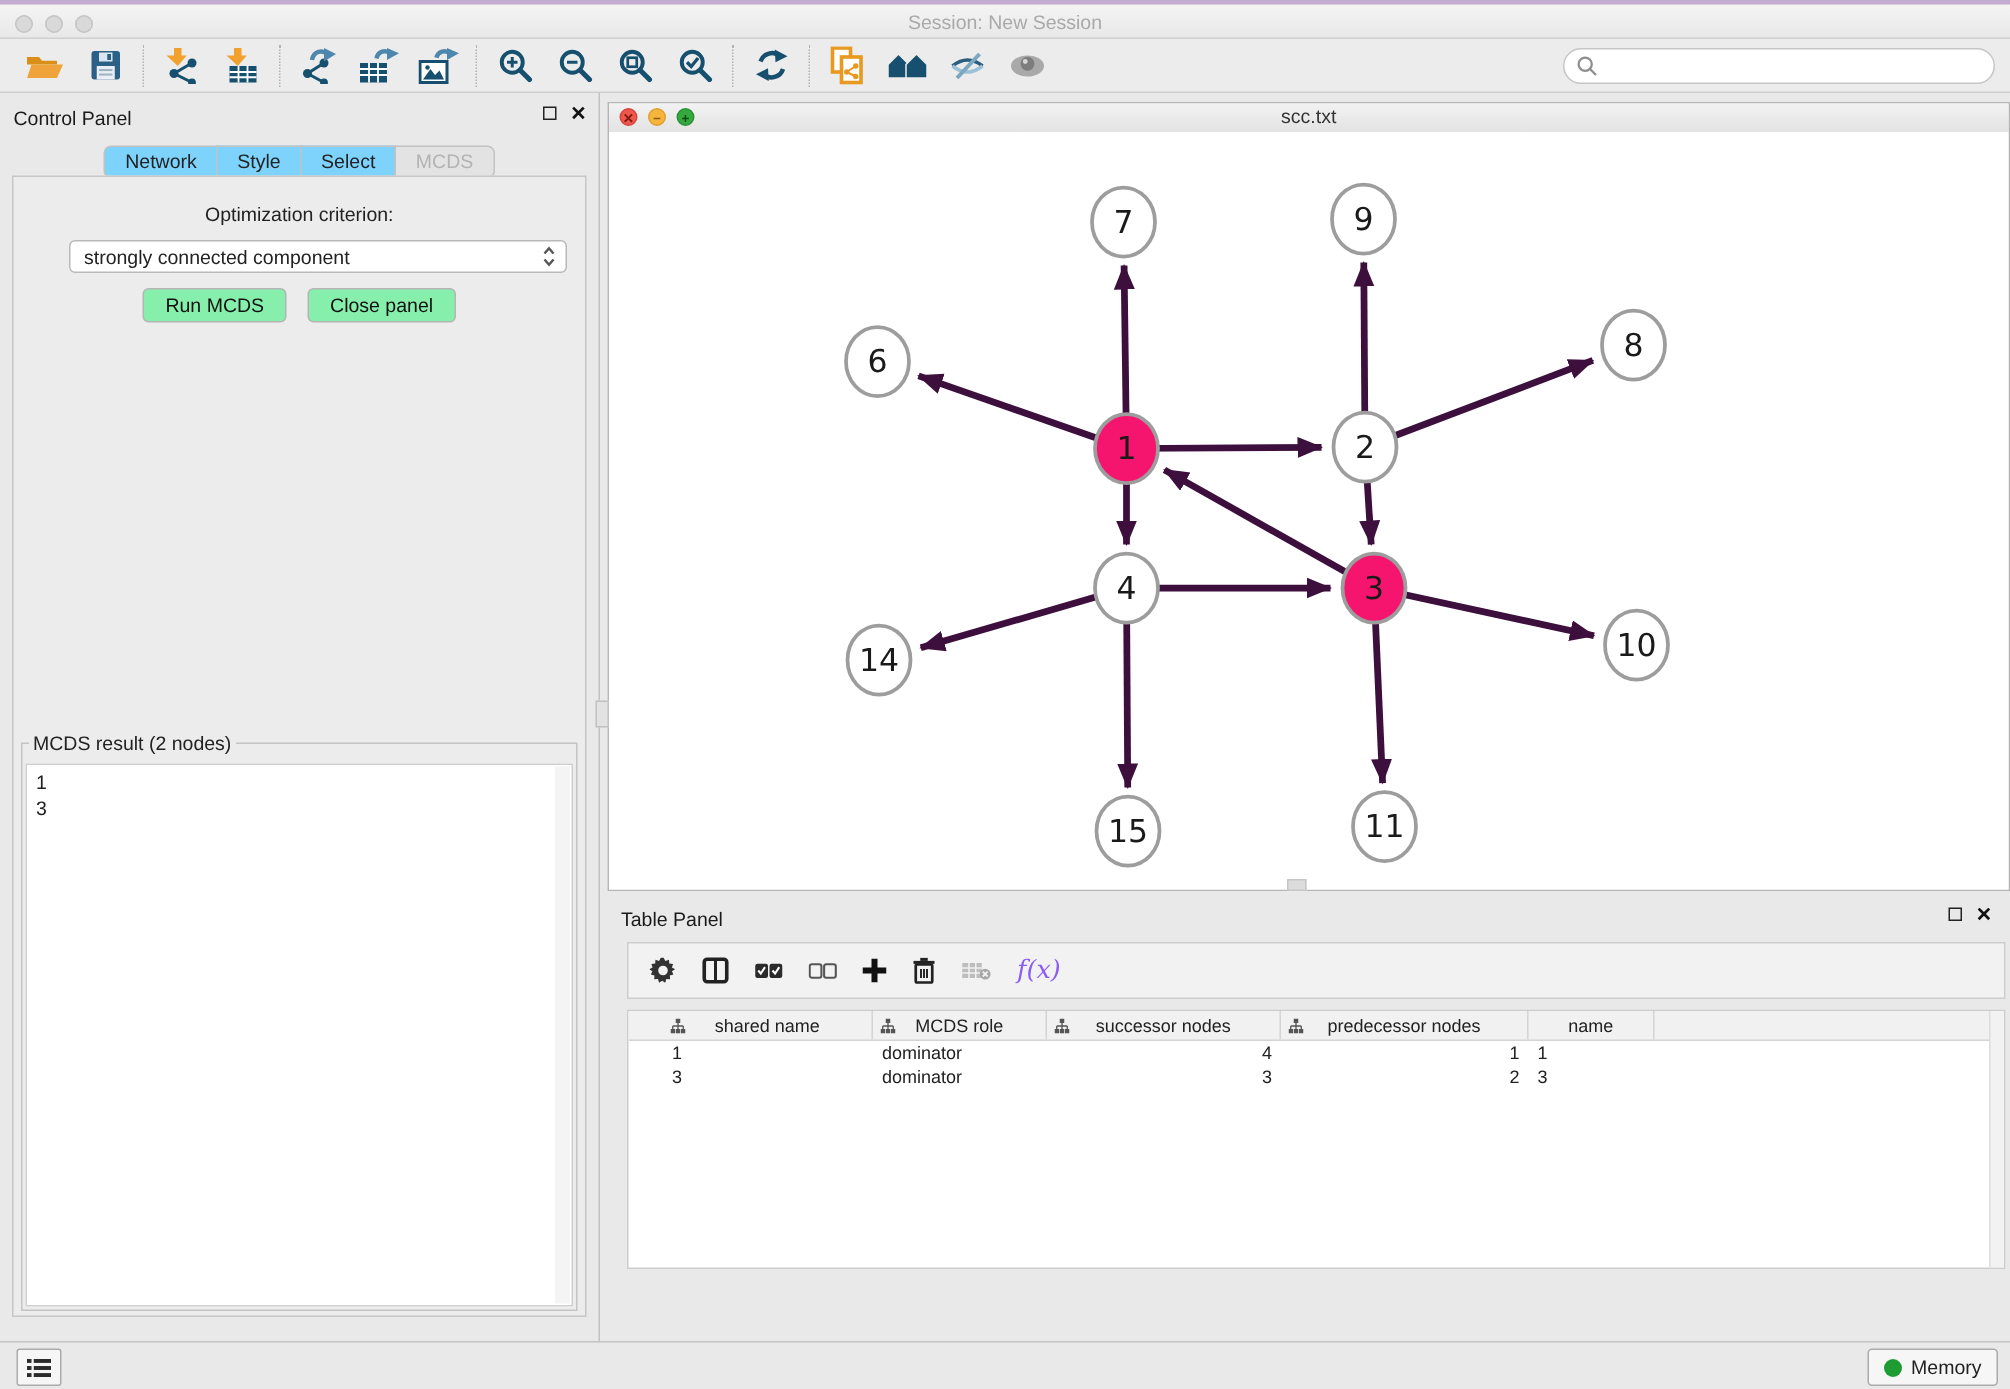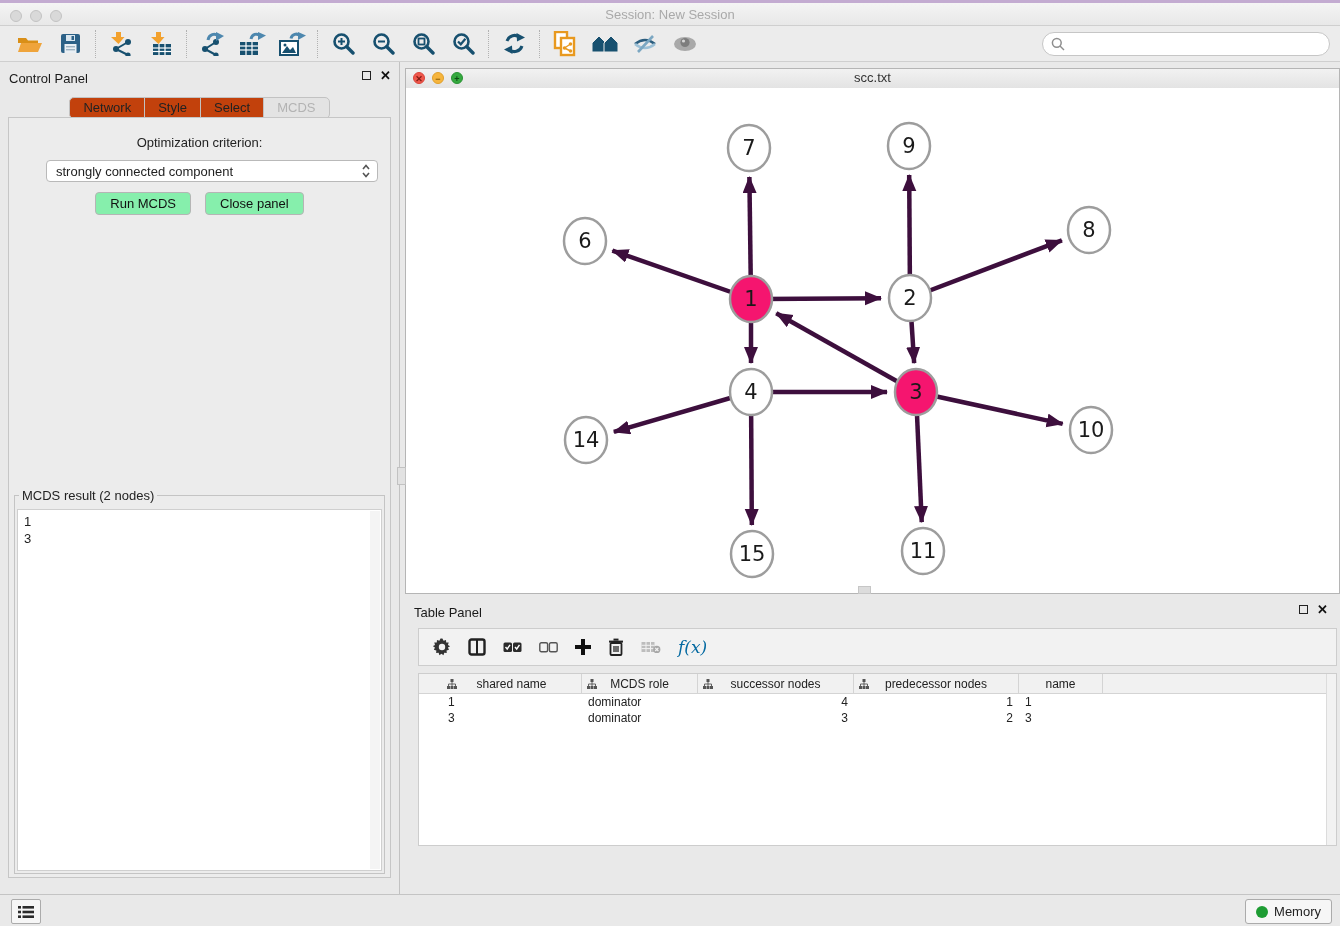--- a/index.html
+++ b/index.html
@@ -22,21 +22,21 @@
   .searchbox input{border:none;outline:none;flex:1;font-size:13px;background:transparent;font-family:inherit;}
   
   .cpanel{position:absolute;left:0;top:62px;width:400px;height:832px;background:#e9e9e9;
     border-right:1px solid #c2c2c2;box-sizing:border-box;}
   .cp-header{height:30px;position:relative;}
   .cp-title{position:absolute;left:9px;top:9px;font-size:13px;color:#1a1a1a;}
   .win-btns{position:absolute;right:8px;top:9px;display:flex;gap:9px;align-items:center;}
   .float-ic{width:9px;height:9px;border:1.5px solid #222;box-sizing:border-box;display:inline-block;}
   .close-ic{font-size:13px;font-weight:bold;color:#111;line-height:9px;}
   .cp-tabs{position:absolute;top:35px;left:0;right:0;display:flex;justify-content:center;}
-  .tab{font-size:13px;padding:2px 13px 3px;background:#c2410c;border:1px solid #c2c2c2;margin-left:-1px;cursor:pointer;white-space:nowrap;}
+  .tab{font-size:13px;padding:2px 13px 3px;background:#7dd3fc;border:1px solid #c2c2c2;margin-left:-1px;cursor:pointer;white-space:nowrap;}
   .tab:first-child{border-radius:5px 0 0 5px;margin-left:0;}
   .tab:last-child{border-radius:0 5px 5px 0;}
   .tab.sel{background:#e3e3e3;color:#b3b3b3;}
   .cp-box{position:absolute;left:8px;right:8px;top:55px;bottom:16px;border:1px solid #c6c6c6;background:#ececec;}
   .opt-label{position:absolute;top:17px;left:0;right:0;text-align:center;font-size:13px;}
   .dropdown{position:absolute;top:42px;left:37px;width:332px;height:22px;background:#fff;border:1px solid #b9b9b9;
     border-radius:4px;display:flex;align-items:center;padding:0 6px 0 9px;font-size:13px;box-sizing:border-box;cursor:pointer;}
   .dropdown .dd-text{flex:1;}
   .btn-row{position:absolute;top:74px;left:0;right:0;display:flex;justify-content:center;gap:14px;}
   .btn{background:#86efac;border:1px solid #b5b5b5;border-radius:4px;font-size:13px;font-family:inherit;
@@ -61,21 +61,21 @@
   
   .h-splitter{position:absolute;left:397px;top:467px;width:9px;height:18px;background:#e2e2e2;border:1px solid #c2c2c2;box-sizing:border-box;}
   .v-splitter{position:absolute;left:858px;top:586px;width:13px;height:8px;background:#dcdcdc;border:1px solid #c6c6c6;box-sizing:border-box;}
   
   .tpanel{position:absolute;left:405px;top:597px;width:935px;height:291px;background:#e9e9e9;}
   .tp-title{position:absolute;left:9px;top:8px;font-size:13px;color:#1a1a1a;}
   .tp-btns{position:absolute;right:12px;top:8px;display:flex;gap:9px;align-items:center;}
   .tp-toolbar{position:absolute;left:13px;right:3px;top:31px;height:38px;background:#f2f2f2;
     border:1px solid #cdcdcd;display:flex;align-items:center;gap:17px;padding:0 14px;box-sizing:border-box;}
   .tico{display:flex;align-items:center;justify-content:center;cursor:pointer;}
-  .fx{font-family:"DejaVu Serif",serif;font-style:italic;font-size:17px;color:#0369a1;}
+  .fx{font-family:"DejaVu Serif",serif;font-style:italic;font-size:17px;color:#8b5cf6;}
   .tp-table{position:absolute;left:13px;right:3px;top:76px;height:173px;background:#fff;
     border:1px solid #cdcdcd;box-sizing:border-box;overflow:hidden;}
   .thead{display:flex;height:20px;background:#f1f1f1;border-bottom:1px solid #d4d4d4;font-size:12px;box-sizing:border-box;}
   .th{display:flex;align-items:center;justify-content:center;gap:4px;border-right:1px solid #d4d4d4;box-sizing:border-box;position:relative;}
   .th .sort-ic{position:absolute;left:5px;top:5px;}
   .trow{display:flex;height:16px;font-size:12px;align-items:center;}
   .td{padding:0 6px;box-sizing:border-box;white-space:nowrap;}
   .c0{width:140px;margin-left:23px;} .c1{width:116px;} .c2{width:156px;text-align:right;} .c3{width:165px;text-align:right;} .c4{width:84px;}
   .tp-scroll{position:absolute;right:0;top:0;bottom:0;width:9px;background:#f2f2f2;border-left:1px solid #dcdcdc;}
   .tp-tabs{position:absolute;bottom:4px;left:0;right:0;display:flex;justify-content:center;}

